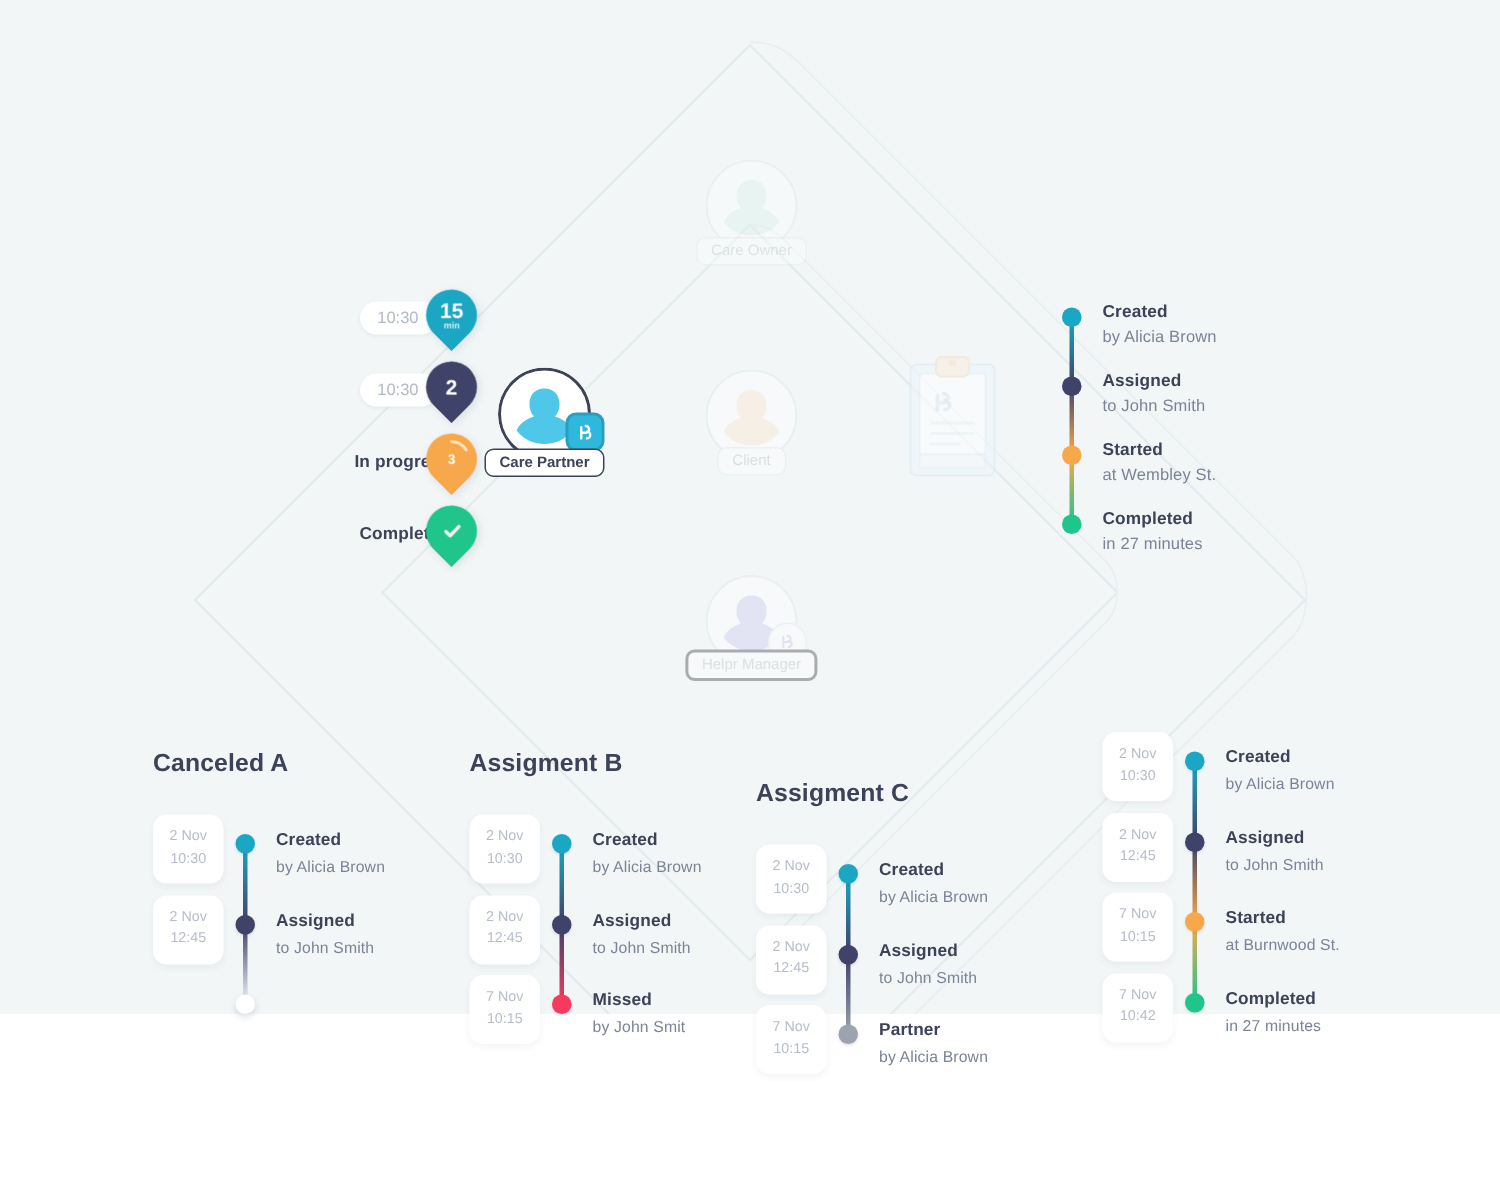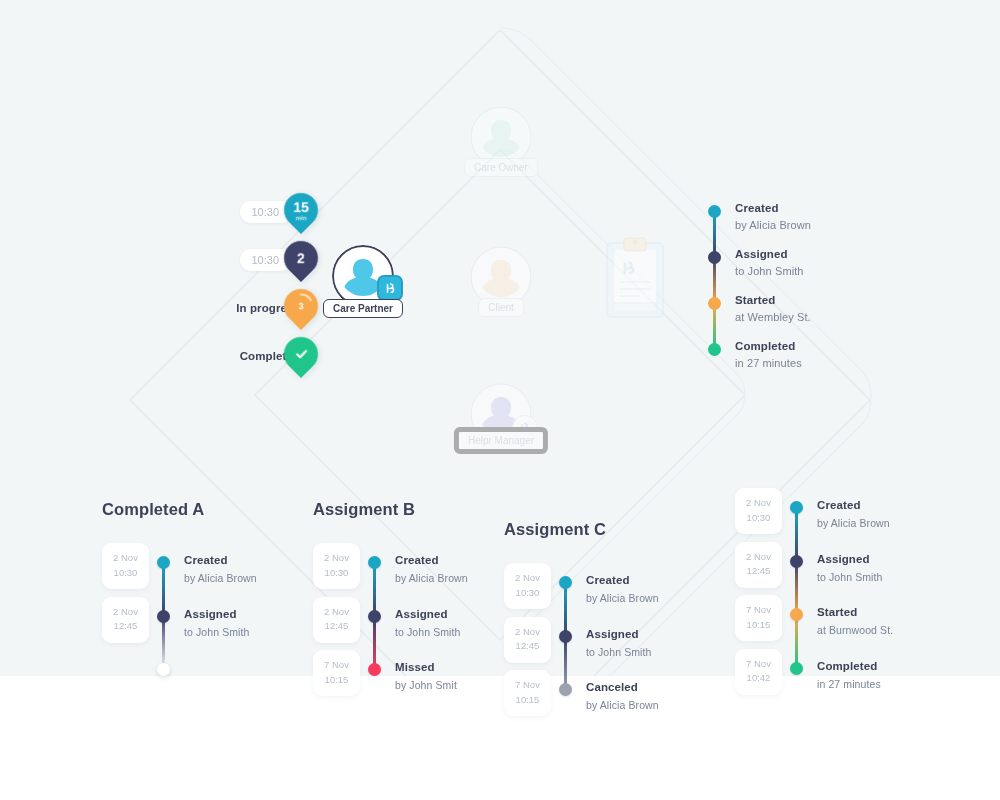--- a/index.html
+++ b/index.html
@@ -235,21 +235,21 @@
         <svg viewBox="0 0 62 62" width="62" height="62">
           <circle cx="31" cy="31" r="30" fill="#fff" stroke="#dfe6e8" stroke-width="1.4"></circle>
           <path d="M31 14 c6.6 0 10 4.6 10 10.4 0 4.2-1.4 6.6-3 8.2 4.6 1.6 9.6 4.2 11.6 9.4 -4.4 5.6-11 9-18.6 9 -7.6 0-14.2-3.4-18.6-9 2-5.2 7-7.8 11.6-9.4 -1.6-1.6-3-4-3-8.2C21 18.6 24.4 14 31 14z" fill="#ccc9ef"></path>
         </svg>
       </div>
       <div class="badge" style="background:#fff; border:1.4px solid #e2e8ea; border-radius:50%; right:-6px; bottom:4px;">
         <svg width="14" height="14" viewBox="0 0 20 20">
           <path d="M6 5 v10 M6 10 h4 a3 3 0 0 0 0-6 M11 15 a3 3 0 0 0 0-6" fill="none" stroke="#c9c6e8" stroke-width="2" stroke-linecap="round"></path>
         </svg>
       </div>
-      <div class="node-label" style="border:5px solid #404040;color:#b9c2c6;">
+      <div class="node-label" style="border:2px solid #404040;color:#b9c2c6;">
         <span>Helpr Manager</span>
       </div>
     </div>
   </div>
 
   <div class="node" style="left:606px; top:237px; opacity:.55;">
     <svg width="58" height="82" viewBox="0 0 58 82">
       <rect x="1" y="6" width="56" height="74" rx="4" fill="#eef6fb" stroke="#dbe9f4" stroke-width="1.4"></rect>
       <rect x="7" y="12" width="44" height="54" rx="2" fill="#ffffff" stroke="#e7eff5" stroke-width="1.2"></rect>
       <rect x="7" y="66" width="44" height="9" rx="2" fill="#f4f9fc" stroke="#e7eff5" stroke-width="1.2"></rect>
@@ -296,21 +296,21 @@
       <span class="mt-text">
         <span class="mt-title">Completed</span>
         <span class="mt-sub" style="display:block;">in 27 minutes</span>
       </span>
     </div>
   </div>
 
   <div class="assignments">
 
     <div class="col" style="left:102px;">
-      <div class="col-title">Completed A</div>
+      <div class="col-title">Canceled A</div>
 
       <div class="ev">
         <span class="ev-pill">
           <div>2 Nov</div>
           <div>10:30</div>
         </span>
         <span class="ev-line" style="height:53px;background:linear-gradient(#1ba7c4,#3f4269);"></span>
         <span class="ev-dot" style="background:#1ba7c4;"></span>
         <span class="ev-text">
           <span class="ev-title">Created</span>
@@ -407,21 +407,21 @@
         </span>
       </div>
 
       <div class="ev">
         <span class="ev-pill">
           <div>7 Nov</div>
           <div>10:15</div>
         </span>
         <span class="ev-dot" style="background:#9ca3ae;"></span>
         <span class="ev-text">
-          <span class="ev-title">Canceled</span>
+          <span class="ev-title">Partner</span>
           <span class="ev-sub" style="display:block;">by Alicia Brown</span>
         </span>
       </div>
     </div>
 
     <div class="col" style="left:735px;">
 
       <div class="ev">
         <span class="ev-pill">
           <div>2 Nov</div>

